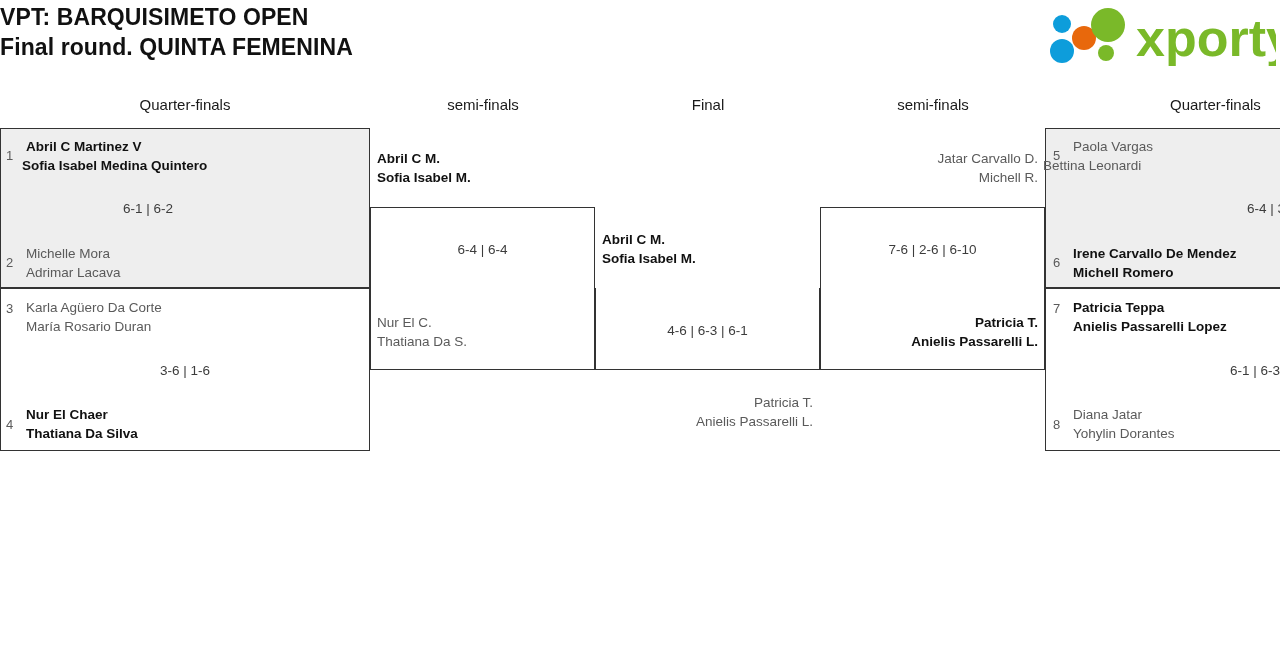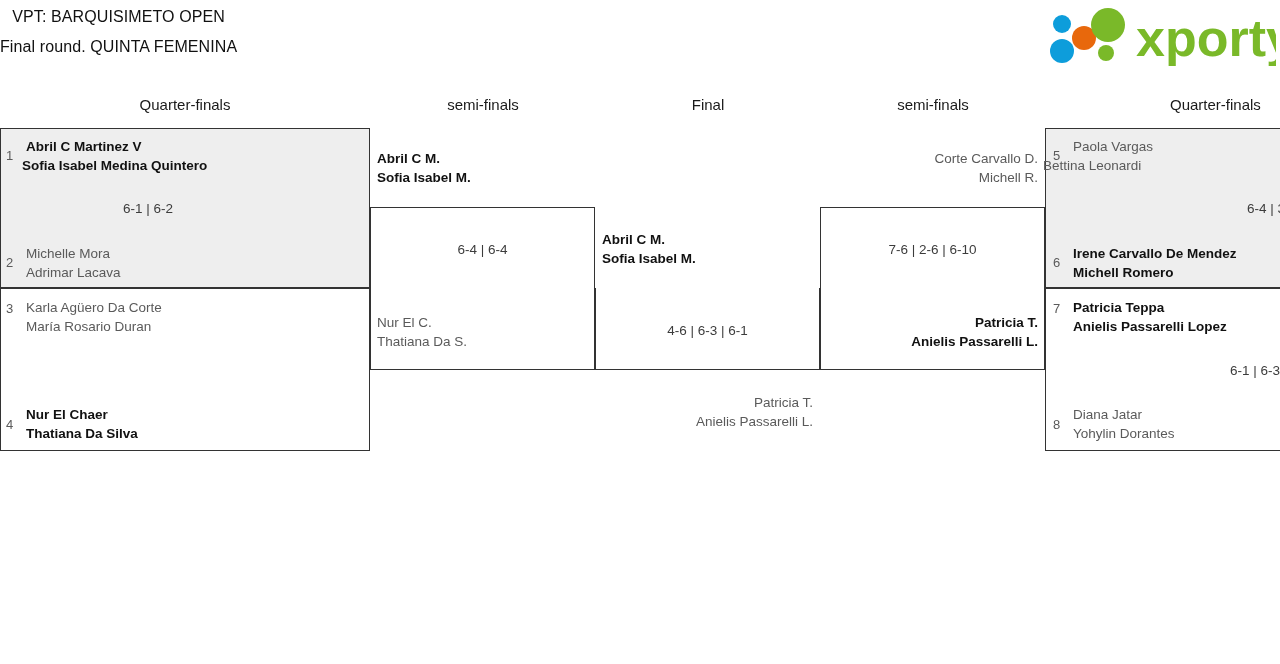--- a/index.html
+++ b/index.html
@@ -6,21 +6,21 @@
   html, body {
     width: 1280px; height: 664px;
     background: #ffffff;
     font-family: "Liberation Sans", sans-serif;
     overflow: hidden;
   }
   .page { position: relative; width: 1280px; height: 664px; }
 
   
   .title-block { position: absolute; left: 0; top: 2px; }
-  .title-line { font-size: 16px; font-weight: 400; color: #111111; line-height: 30px; letter-spacing: .1px; text-align: center; }
+  .title-line { font-size: 23px; font-weight: 700; color: #111111; line-height: 30px; letter-spacing: .1px; }
 
   .logo { position: absolute; right: 4px; top: 8px; width: 232px; height: 58px; }
   .logo svg { display: block; }
 
   
   .round-head {
     position: absolute; top: 96px;
     font-size: 15px; color: #1a1a1a; text-align: center;
     white-space: nowrap;
   }
@@ -84,40 +84,41 @@
   <div class="team win" style="left:22px; top:156px;">Sofia Isabel Medina Quintero</div>
   <div class="score" style="left:0px; top:201px; width:296px; text-align:center;">6-1 | 6-2</div>
   <div class="seed" style="left:6px;  top:253px;">2</div>
   <div class="team" style="left:26px; top:244px;">Michelle Mora</div>
   <div class="team" style="left:26px; top:263px;">Adrimar Lacava</div>
 
   <div class="box" style="left:0px; top:288px; width:370px; height:163px;"></div>
   <div class="seed" style="left:6px;  top:299px;">3</div>
   <div class="team" style="left:26px; top:298px;">Karla Agüero Da Corte</div>
   <div class="team" style="left:26px; top:317px;">María Rosario Duran</div>
+  <div class="score" style="left:0px; top:363px; width:370px; text-align:center;">3-6 | 1-6</div>
   <div class="seed" style="left:6px;  top:415px;">4</div>
   <div class="team win" style="left:26px; top:405px;">Nur El Chaer</div>
   <div class="team win" style="left:26px; top:424px;">Thatiana Da Silva</div>
 
   <div class="box" style="left:370px; top:207px; width:225px; height:163px;"></div>
   <div class="team win" style="left:377px; top:149px;">Abril C M.</div>
   <div class="team win" style="left:377px; top:168px;">Sofia Isabel M.</div>
   <div class="score" style="left:370px; top:242px; width:225px; text-align:center;">6-4 | 6-4</div>
   <div class="team" style="left:377px; top:313px;">Nur El C.</div>
   <div class="team" style="left:377px; top:332px;">Thatiana Da S.</div>
 
   <div class="box" style="left:595px; top:288px; width:225px; height:82px; border-top:none;"></div>
   <div class="team win" style="left:602px; top:230px;">Abril C M.</div>
   <div class="team win" style="left:602px; top:249px;">Sofia Isabel M.</div>
   <div class="score" style="left:595px; top:323px; width:225px; text-align:center;">4-6 | 6-3 | 6-1</div>
   <div class="team right" style="left:595px; top:393px; width:218px;">Patricia T.</div>
   <div class="team right" style="left:595px; top:412px; width:218px;">Anielis Passarelli L.</div>
 
   <div class="box" style="left:820px; top:207px; width:225px; height:163px;"></div>
-  <div class="team right" style="left:820px; top:149px; width:218px;">Corte Carvallo D.</div>
+  <div class="team right" style="left:820px; top:149px; width:218px;">Jatar Carvallo D.</div>
   <div class="team right" style="left:820px; top:168px; width:218px;">Michell R.</div>
   <div class="score" style="left:820px; top:242px; width:225px; text-align:center;">7-6 | 2-6 | 6-10</div>
   <div class="team win right" style="left:820px; top:313px; width:218px;">Patricia T.</div>
   <div class="team win right" style="left:820px; top:332px; width:218px;">Anielis Passarelli L.</div>
 
   <div class="box shaded" style="left:1045px; top:128px; width:300px; height:160px;"></div>
   <div class="seed" style="left:1053px; top:146px;">5</div>
   <div class="team" style="left:1073px; top:137px;">Paola Vargas</div>
   <div class="team" style="left:1043px; top:156px;">Bettina Leonardi</div>
   <div class="score" style="left:1045px; top:201px; width:290px; text-align:right;">6-4 | 3-6 | 7-10</div>

